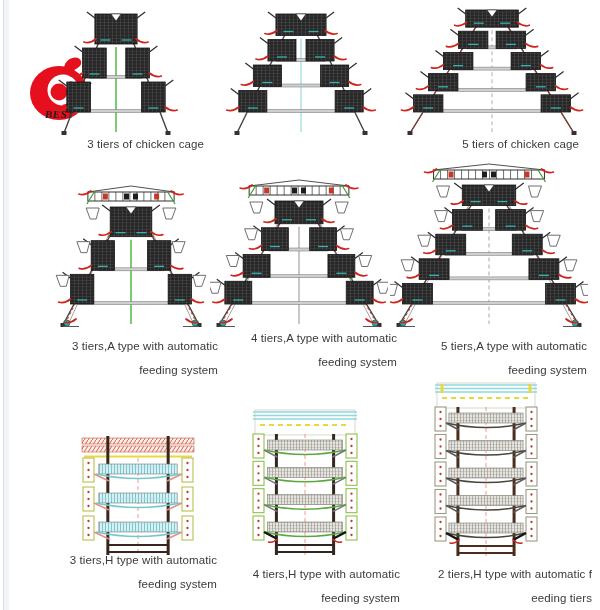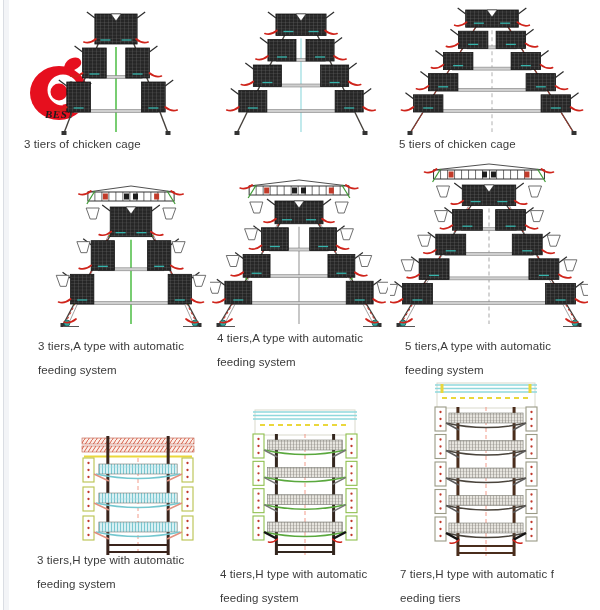--- a/index.html
+++ b/index.html
@@ -3,21 +3,21 @@
 <meta charset="utf-8">
 <style>
   html,body{margin:0;padding:0;background:#fff;}
   #canvas{position:relative;width:600px;height:610px;background:#fff;overflow:hidden;
           font-family:"Liberation Sans",sans-serif;}
   .edge{position:absolute;left:3px;top:0;width:5px;height:610px;background:#f3f4f7;
         border-left:1px solid #dadde3;}
   .logo{position:absolute;left:26px;top:54px;width:72px;height:70px;}
   figure.fig{position:absolute;margin:0;padding:0;}
   figure.fig svg{display:block;}
-  .cap{position:absolute;font-size:11.5px;color:#3a3a3a;text-align:left;line-height:24px;
+  .cap{position:absolute;font-size:11.5px;color:#3a3a3a;text-align:right;line-height:24px;
        letter-spacing:0.1px;}
   .cap.one{line-height:16px;}
   #f-a3{left:52px;top:6px}   #f-a4{left:225px;top:6px}  #f-a5{left:398px;top:2px}
   #f-f3{left:54px;top:184px} #f-f4{left:210px;top:178px}#f-f5{left:390px;top:162px}
   #f-h3{left:80px;top:434px} #f-h4{left:250px;top:408px}#f-h5{left:432px;top:381px}
   #c-a3{left:24px;top:136px;width:180px} #c-a4{left:214px;top:136px;width:180px}
   #c-a5{left:399px;top:136px;width:180px}
   #c-f3{left:38px;top:334px;width:180px} #c-f4{left:217px;top:326px;width:180px}
   #c-f5{left:405px;top:334px;width:182px}
   #c-h3{left:37px;top:548px;width:180px} #c-h4{left:220px;top:562px;width:180px}
@@ -692,16 +692,16 @@
   </div>
   <div class="cap" id="c-h3">
     <div>3 tiers,H type with automatic</div>
     <div>feeding system</div>
   </div>
   <div class="cap" id="c-h4">
     <div>4 tiers,H type with automatic</div>
     <div>feeding system</div>
   </div>
   <div class="cap" id="c-h5">
-    <div>7 tiers,H type with automatic f</div>
+    <div>2 tiers,H type with automatic f</div>
     <div>eeding tiers</div>
   </div>
 </div>
 
 </body></html>

